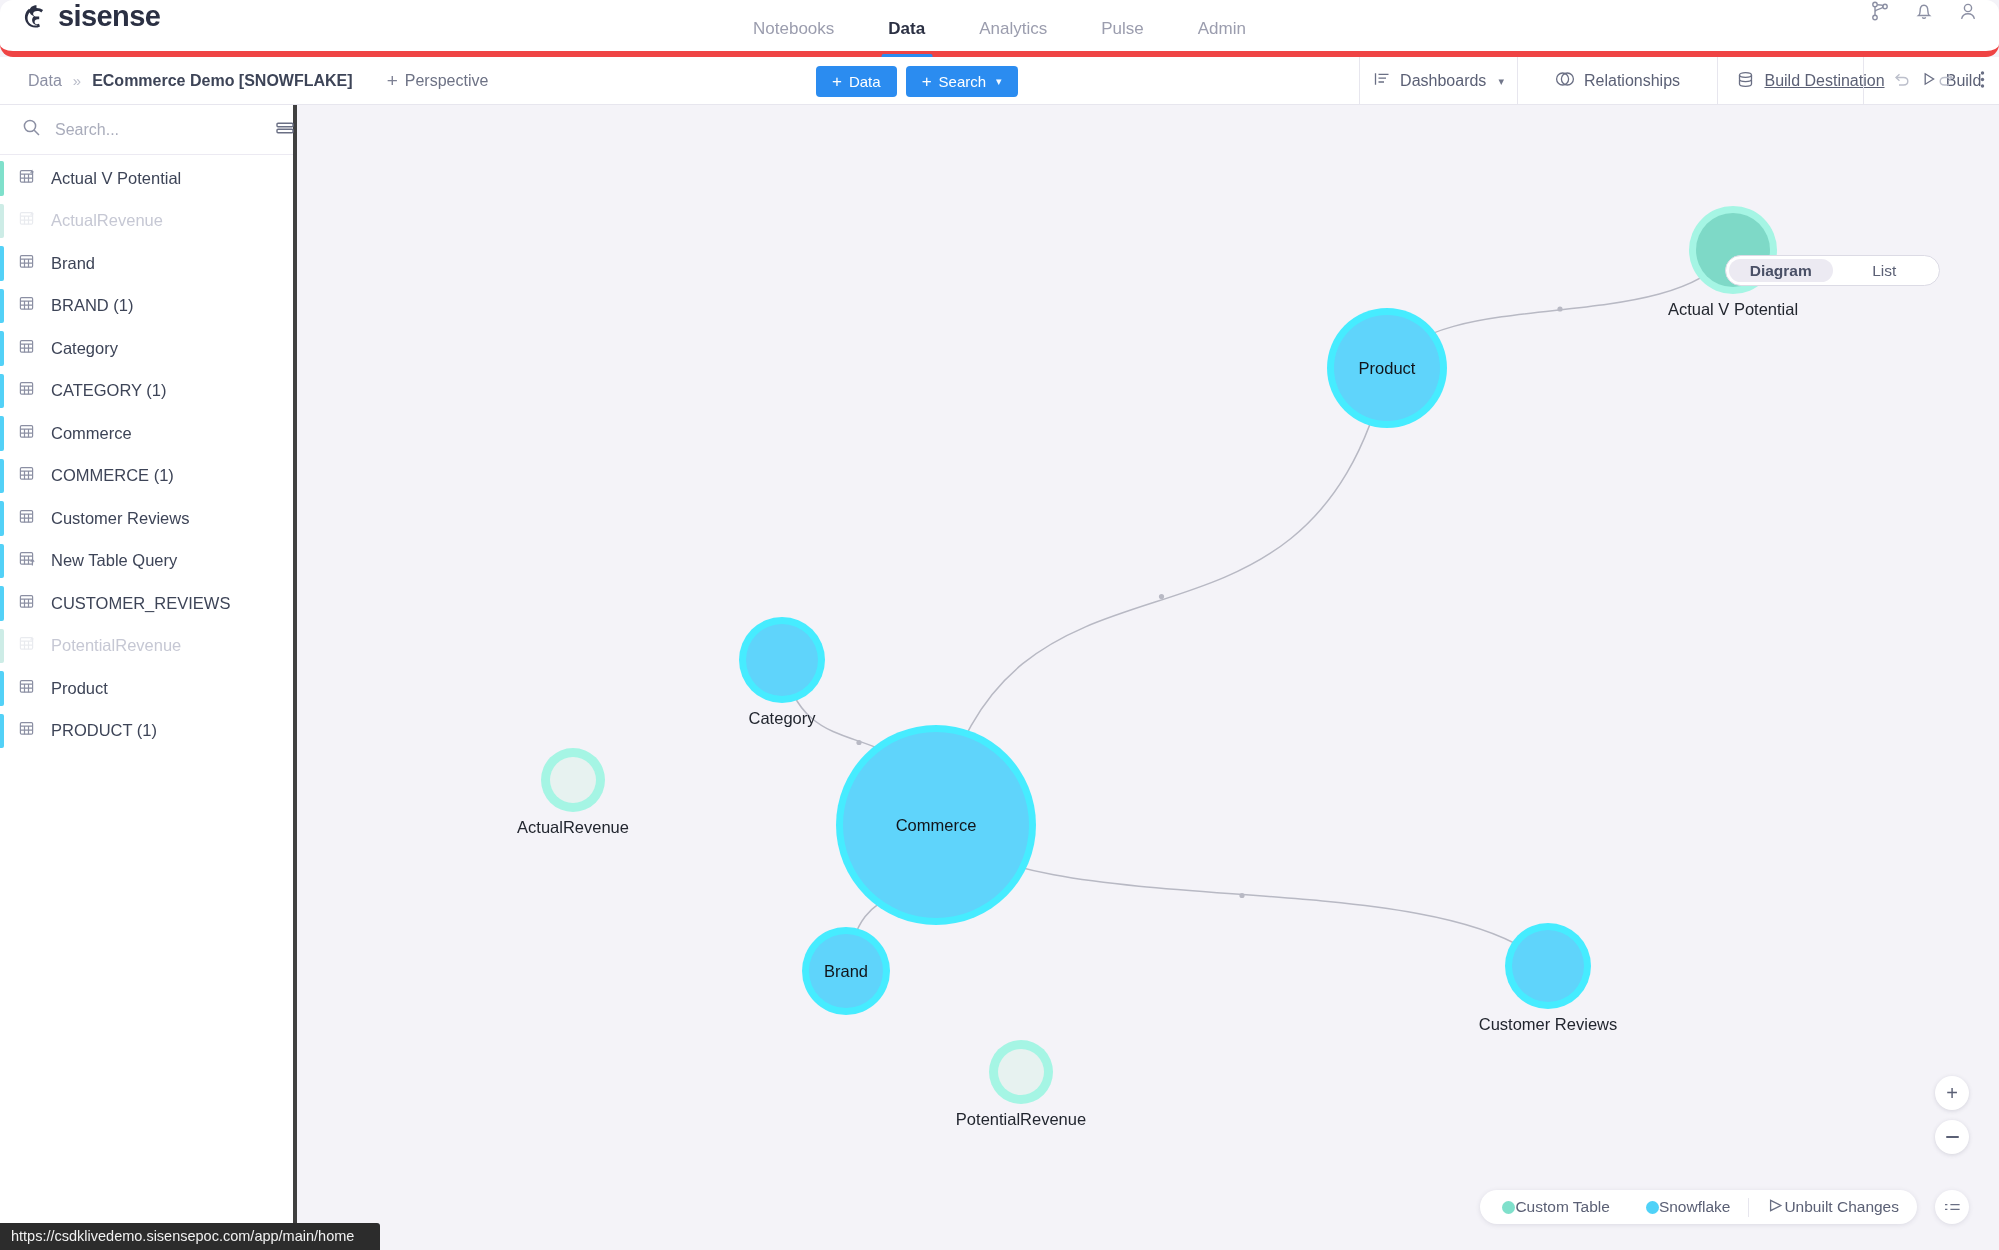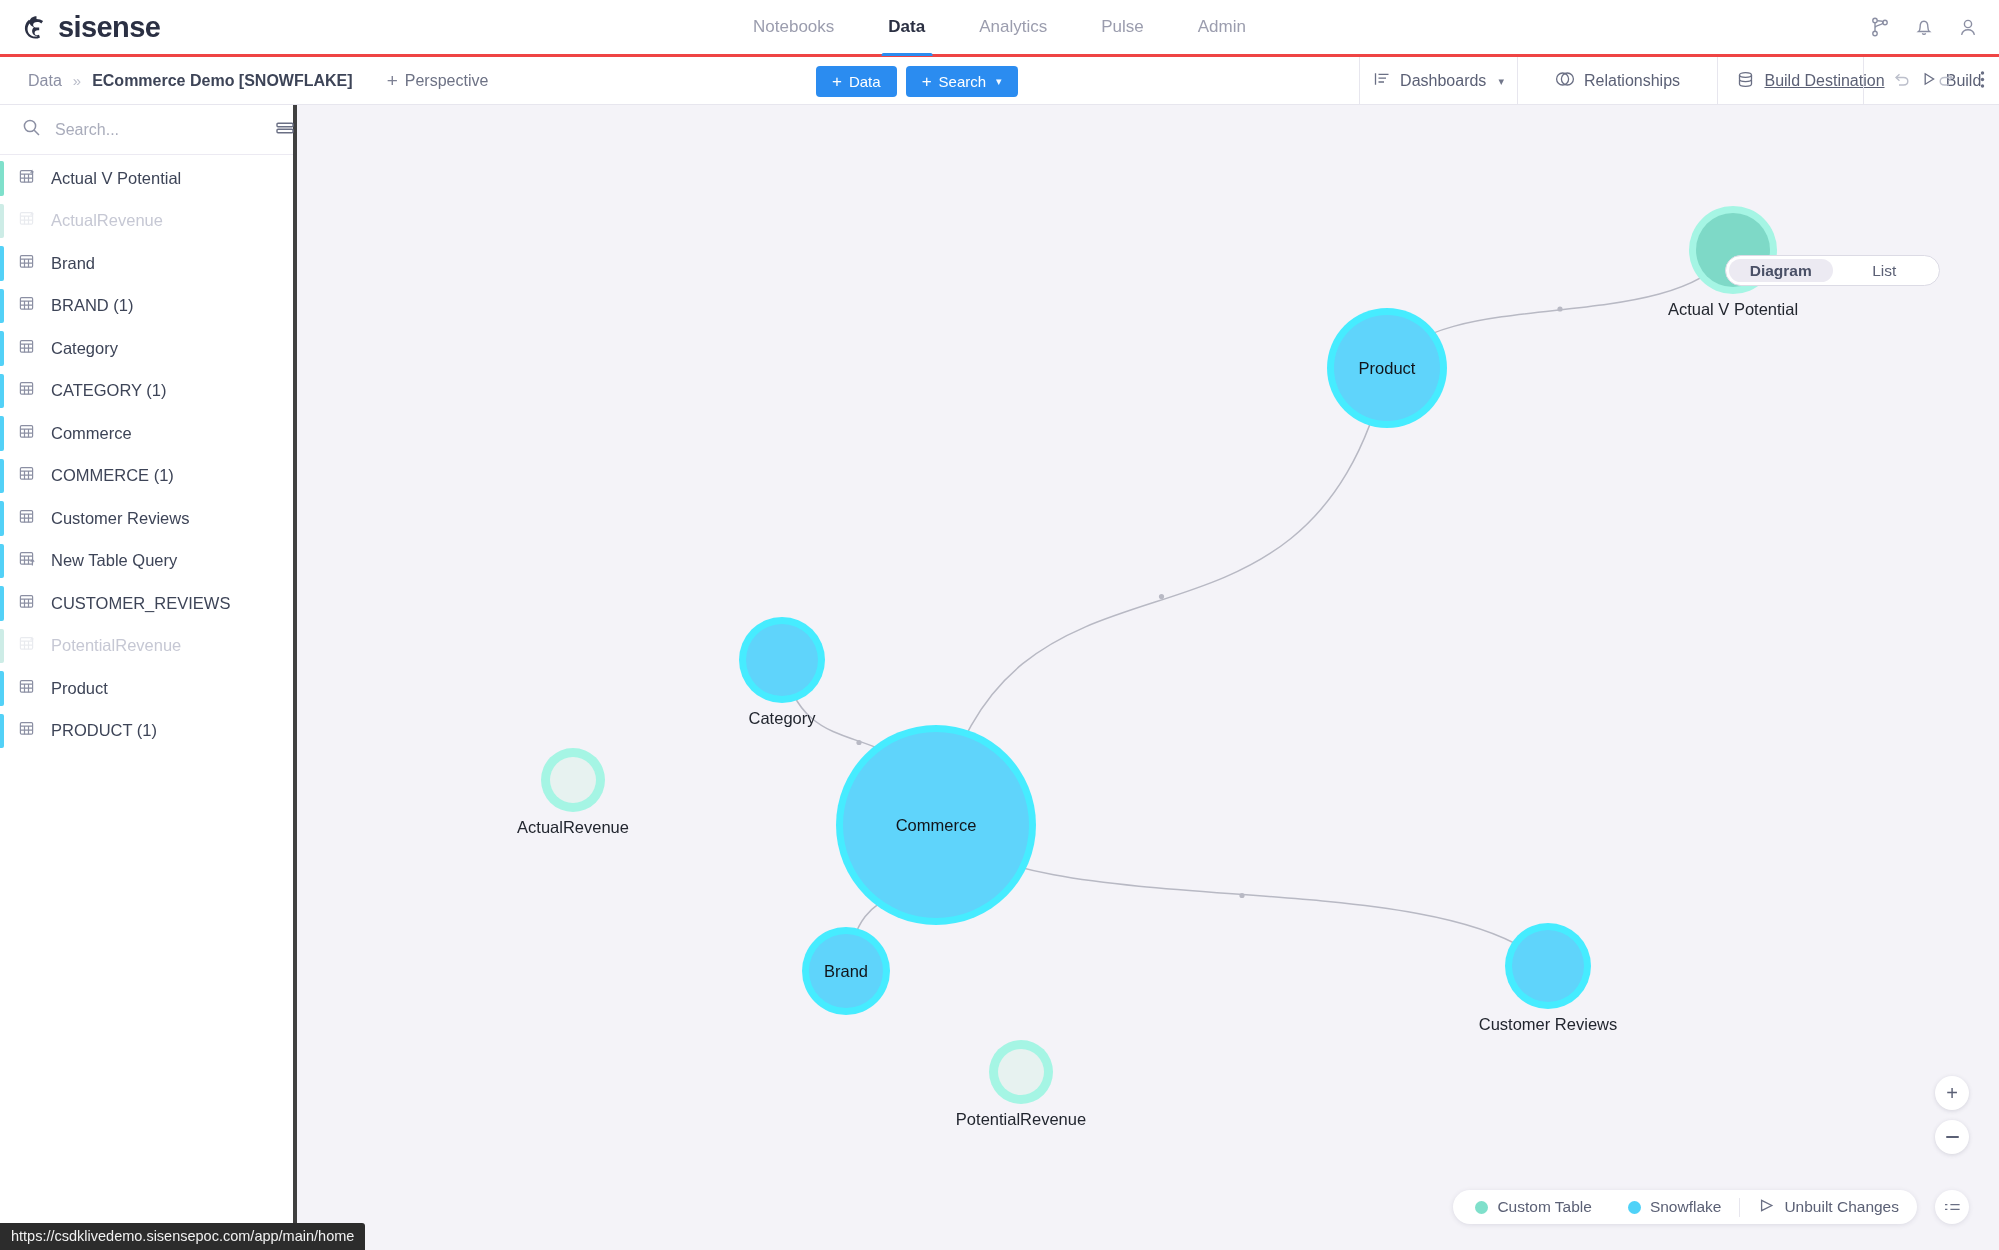--- a/index.html
+++ b/index.html
@@ -8,23 +8,24 @@
     font-family: "Liberation Sans", sans-serif;
     background: #f4f3f8;
     overflow: hidden;
   }
 
   
   #app { width: 1999px; height: 1250px; position: relative; }
 
   .topbar {
     height: 57px; background: #ffffff;
-    display: flex; align-items: center;
+    display: flex; align-items: flex-start;
     position: relative;
-    border-bottom: 3px solid #ef4444;
+    border-bottom: 6px solid #ef4444;
+    border-radius: 13px;
   }
   .logo-wrap { display: flex; align-items: center; gap: 9px; padding-left: 22px; }
   .logo-mark { width: 27px; height: 27px; }
   .logo-text {
     font-size: 29px; font-weight: bold; color: #2b3043;
     letter-spacing: -0.6px;
   }
   .topnav {
     position: absolute; left: 50%; transform: translateX(-50%);
     display: flex; align-items: center; gap: 0; height: 57px;
@@ -169,38 +170,38 @@
   }
   .zbtn .mi { display:block; width: 13px; height: 2px; background: #5b6075; border-radius: 1px;}
 
   .legend {
     position: absolute; right: 82px; bottom: 26px;
     height: 34px; background: #fff; border-radius: 17px;
     box-shadow: 0 1px 5px rgba(60,60,90,.13);
     display: flex; align-items: center; z-index: 5;
   }
   .lg-item {
-    display: flex; align-items: center; gap: 9px;
+    display: flex; align-items: center; 
     padding: 0 18px; font-size: 15.5px; color: #5b6075; cursor: pointer;
   }
   .lg-item:first-child { padding-left: 22px; }
   .lg-dot { width: 13px; height: 13px; border-radius: 50%; }
   .lg-item.sep { border-left: 1px solid #e7e6ee; }
   .legend-more {
     position: absolute; right: 30px; bottom: 26px;
     width: 34px; height: 34px; border-radius: 50%; background: #fff;
     box-shadow: 0 1px 5px rgba(60,60,90,.13);
     display: flex; align-items: center; justify-content: center;
     color: #6a6f84; cursor: pointer; z-index: 5;
   }
 
   .statusbar {
     position: absolute; left: 0; bottom: 0;
     background: #2c2c2c; color: #f1f1f1;
-    font-size: 14.5px; padding: 5px 11px 6px 11px;
+    font-size: 14.5px; padding: 5px 26px 6px 11px;
     border-radius: 0 3px 0 0; z-index: 30;
     font-family: "Liberation Sans", sans-serif;
   }
 </style>
 </head>
 <body>
 
 <div id="app">
 
   <div class="topbar">

